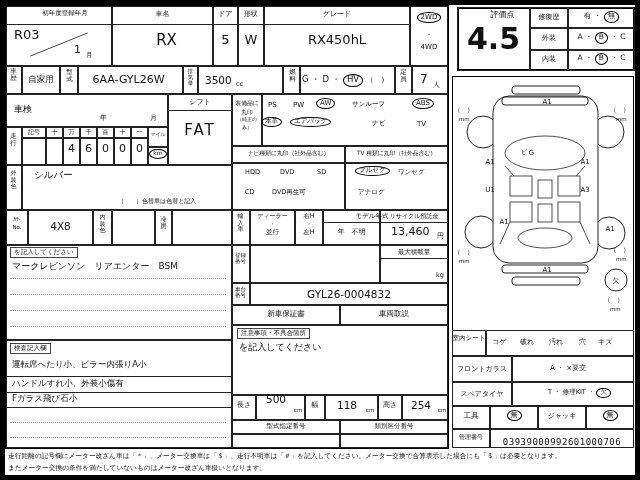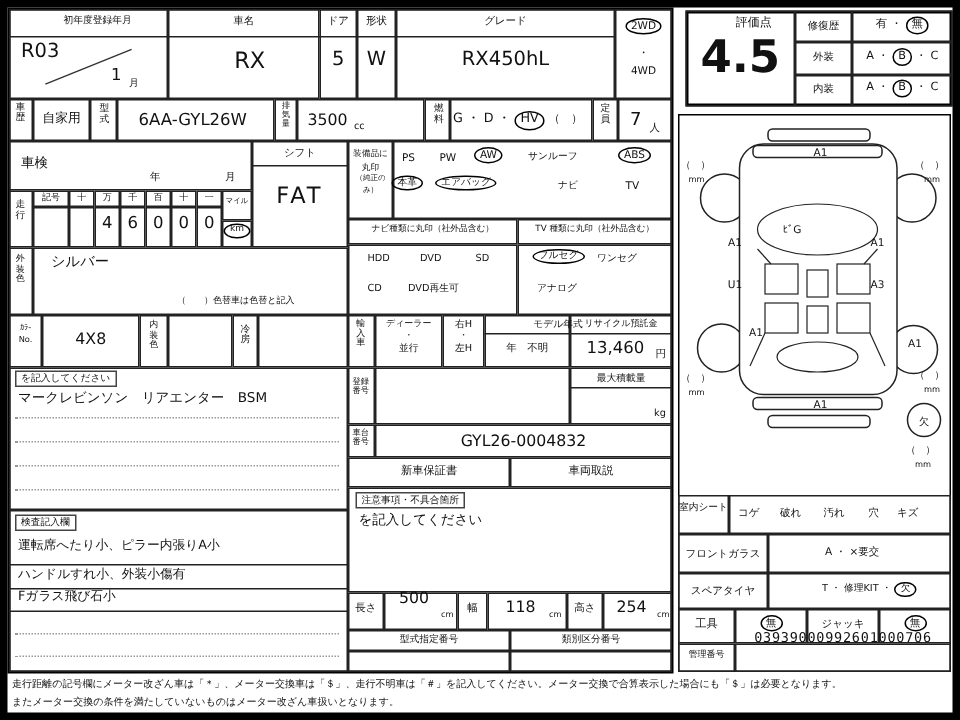--- a/index.html
+++ b/index.html
@@ -379,18 +379,18 @@
   <span>・</span>
   <span>修理KIT</span>
   <span>・</span>
   <span class="circ">欠</span>
 </div>
 <div class="t ctr" style="left:452px;top:412px;width:38px;font-size:7.5px">工具</div>
 <div class="t ctr" style="left:490px;top:410px;width:48px;font-size:7px"><span class="circ">無</span></div>
 <div class="t ctr" style="left:538px;top:412px;width:48px;font-size:7px">ジャッキ</div>
 <div class="t ctr" style="left:586px;top:410px;width:48px;font-size:7px"><span class="circ">無</span></div>
 <div class="t ctr" style="left:452px;top:434px;width:38px;font-size:6px">管理番号</div>
-<div class="t ctr" style="left:490px;top:421px;width:144px;font-size:9px;letter-spacing:0.5px;font-family:'DejaVu Sans Mono',monospace">03939000992601000706</div>
+<div class="t ctr" style="left:490px;top:437px;width:144px;font-size:9px;letter-spacing:0.5px;font-family:'DejaVu Sans Mono',monospace">03939000992601000706</div>
 
 <div class="t" style="left:8px;top:453px;font-size:6.7px">走行距離の記号欄にメーター改ざん車は「＊」、メーター交換車は「＄」、走行不明車は「＃」を記入してください。メーター交換で合算表示した場合にも「＄」は必要となります。</div>
 <div class="t" style="left:8px;top:465px;font-size:6.7px">またメーター交換の条件を満たしていないものはメーター改ざん車扱いとなります。</div>
 
 <div class="frame"></div>
 
 </body></html>

